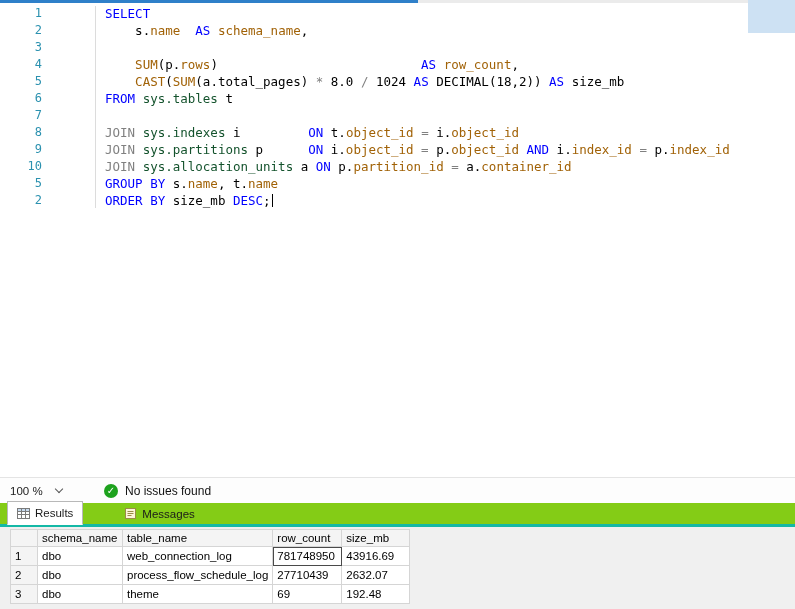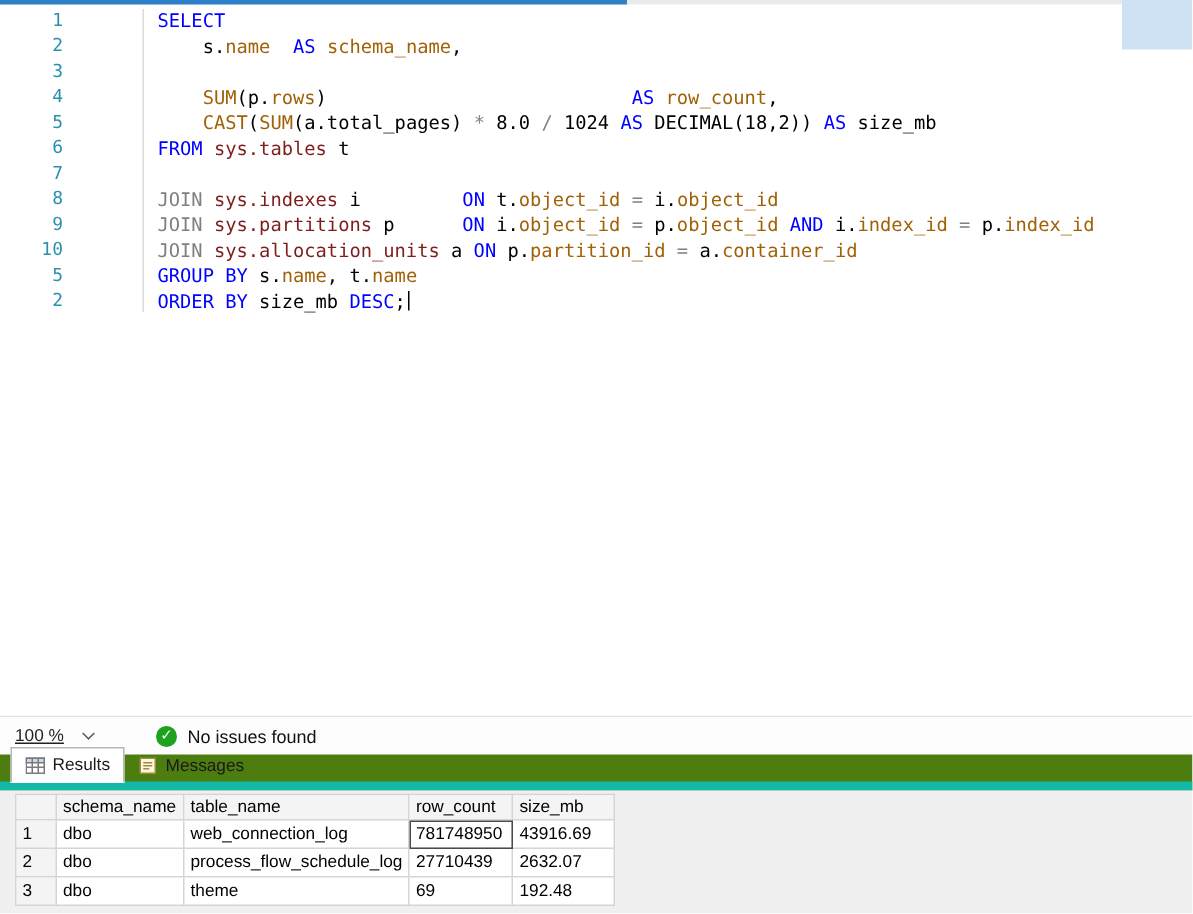--- a/index.html
+++ b/index.html
@@ -12,35 +12,35 @@
   .top-strip  { position:absolute; top:0; left:0; right:0; height:3px; background:#ebebeb; }
   .top-accent { position:absolute; top:0; left:0; width:418px; height:3px; background:#2f80c9; }
   .scroll-thumb { position:absolute; top:0; right:0; width:47px; height:33px; background:#cde1f3; }
   .outline-line { position:absolute; left:95px; top:6px; width:1px; height:202px; background:#dcdcdc; }
   .code-lines { position:absolute; top:5px; left:0; right:48px; }
   .code-line { display:flex; height:17px; line-height:17px; font-family:"DejaVu Sans Mono", monospace; font-size:12.5px; }
   .ln { width:42px; text-align:right; color:#2b91af; flex:none; font-size:12px; }
   .code-text { white-space:pre; padding-left:63px; color:#000; }
   .tk-kw  { color:#0000ff; }
   .tk-gr  { color:#808080; }
-  .tk-sys { color:#7f1d1d; }
+  .tk-sys { color:#14532d; }
   .tk-mg  { color:#a16207; }
   .tk-pl  { color:#000000; }
   .caret { display:inline-block; width:1px; height:13px; background:#000; vertical-align:-2px; margin-left:1px; }
 
   
   .statusbar { height:26px; border-top:1px solid #e4e4e4; background:#fdfdfd; display:flex; align-items:center; padding-left:10px; }
   .zoom { display:flex; align-items:center; font-size:11.5px; color:#222; cursor:default; width:72px; }
-  .zoom-label { width:38px;text-decoration:underline; }
+  .zoom-label { width:38px; }
   .chev { width:6px; height:6px; border-right:1.4px solid #555; border-bottom:1.4px solid #555; transform:rotate(45deg); margin-top:-3px; margin-left:8px; }
   .check { width:14px; height:14px; border-radius:50%; background:#1da21d; color:#fff; font-size:10px; line-height:14px; text-align:center; margin-left:22px; flex:none; }
   .issues { font-size:12px; color:#111; margin-left:7px; }
 
   
-  .tabbar { height:24px; background:#4d7c0f; display:flex; align-items:flex-end; padding-left:7px; border-bottom:6px solid #14b8a6; }
+  .tabbar { height:24px; background:#84cc16; display:flex; align-items:flex-end; padding-left:7px; border-bottom:3px solid #14b8a6;gap:32px; }
   .tab { height:21px; display:flex; align-items:center; gap:5px; padding:0 9px; font-size:11.5px; color:#1a1a1a; cursor:default; }
   .tab.active { height:24px; background:#fff; border:1px solid #b8b8b8; border-bottom:1px solid #fff; margin-bottom:-1px; }
   .tab .ticon { display:inline-flex; }
 
   
   .grid-panel { flex:1; background:#f0f0f0; padding:2px 0 0 10px; overflow:hidden; }
   table.results { border-collapse:collapse; table-layout:fixed; font-size:11.5px; background:#fff; }
   table.results th, table.results td { border:1px solid #d5d5d5; padding:0 4px; text-align:left; font-weight:normal; overflow:hidden; white-space:nowrap; color:#000; }
   table.results th { background:#f4f4f4; height:17px; }
   table.results td { background:#fff; height:19px; }

